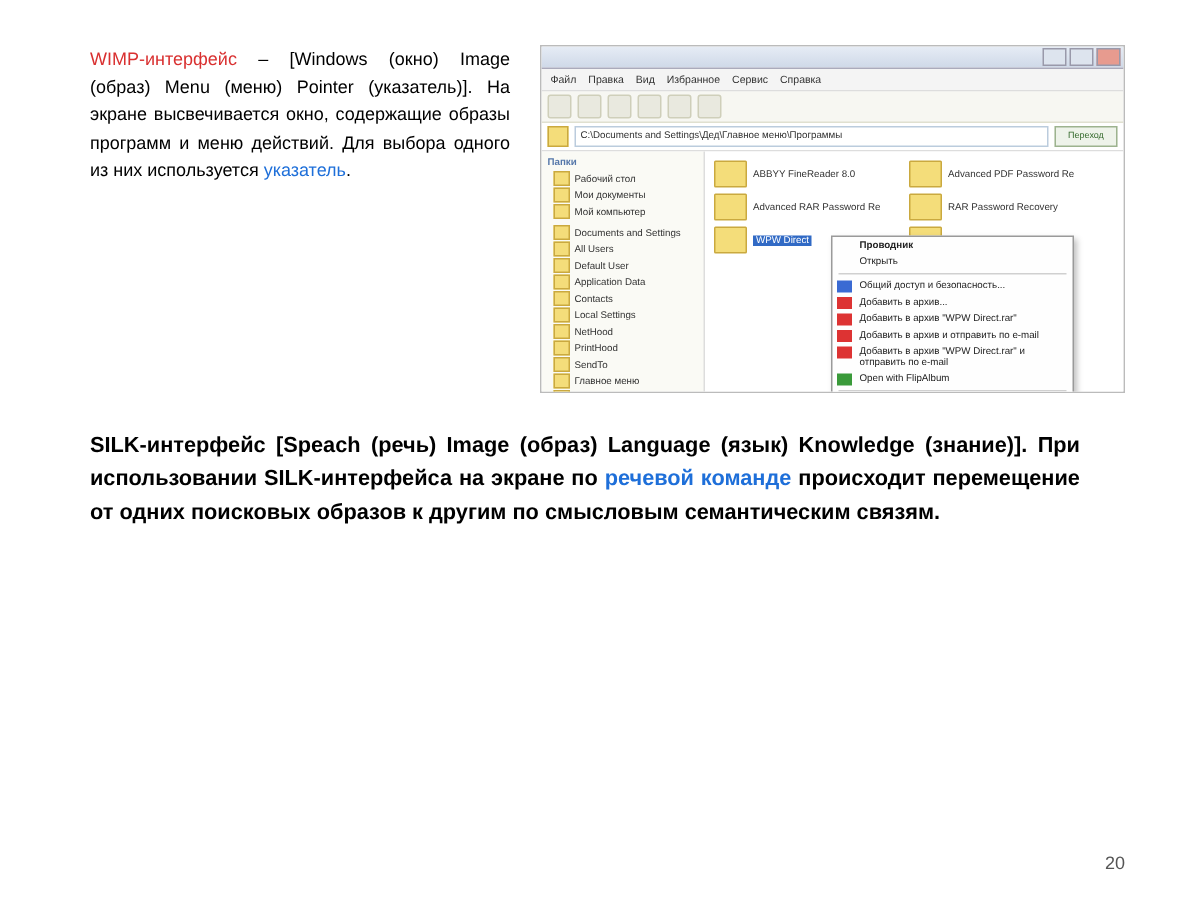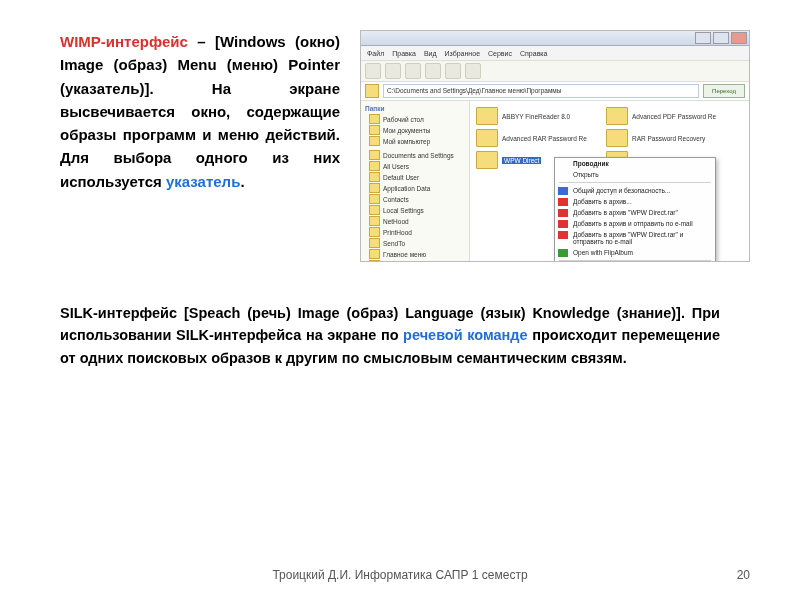--- a/index.html
+++ b/index.html
@@ -19,22 +19,22 @@
     height: 600px;
     position: relative;
   }
   .top-row {
     display: flex;
     gap: 20px;
     align-items: flex-start;
   }
   .wimp-block {
     flex: 0 0 280px;
-    font-size: 15px;
-    font-weight: bold;
+    font-size: 12px;
+    font-weight: normal;
     line-height: 1.55;
     text-align: justify;
     color: #000;
   }
   .wimp-block .hl { color: #d93030; }
   .wimp-block .ptr { color: #1e6fd9; }
   .screenshot {
     flex: 1;
     height: 230px;
     background: #fdfdfd;
@@ -91,21 +91,21 @@
   }
   .ctx-menu .row{padding:2px 6px 2px 18px; color:#222; position:relative;}
   .ctx-menu .row.bold{font-weight:bold;}
   .ctx-menu .sep{height:1px;background:#d0d0d0;margin:2px 4px;}
   .ctx-menu .row .cic{position:absolute;left:3px;top:2px;width:10px;height:8px;}
   .cic.red{background:#d33;}
   .cic.green{background:#3a9a3a;}
   .cic.blue{background:#3a6ad3;}
 
   .silk-block{
-    margin-top: 40px;
+    margin-top: 24px;
     font-size: 14.5px;
     font-weight: bold;
     line-height: 1.55;
     text-align: justify;
     color:#000;
     width: 660px;
   }
   .silk-block .cmd{ color:#1e6fd9; }
 
   .footer{
@@ -261,15 +261,14 @@
         </div>
       </div>
     </div>
 
   </div>
 
   <div class="silk-block">
     <span>SILK-интерфейс [Speach (речь) Image (образ) Language (язык) Knowledge (знание)]. При использовании SILK-интерфейса на экране по </span><span class="cmd">речевой команде</span><span> происходит перемещение от одних поисковых образов к другим по смысловым семантическим связям.</span>
   </div>
 
-  <div class="footer">Троицкий Д.И. Информатика САПР 1 семестр</div>
   <div class="pagenum">20</div>
 </div>
 
 </body></html>

